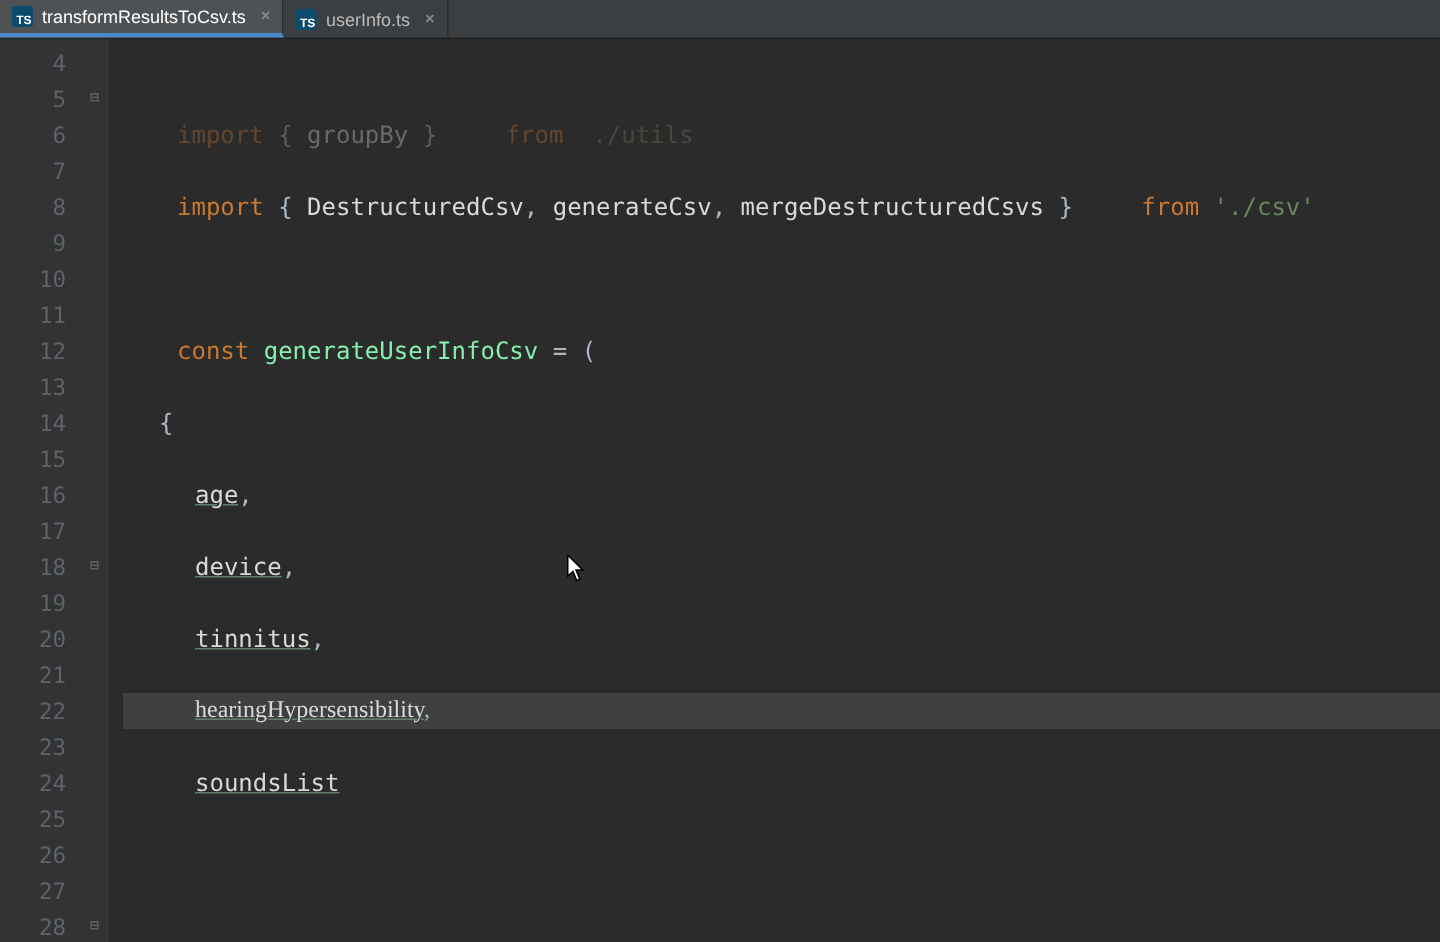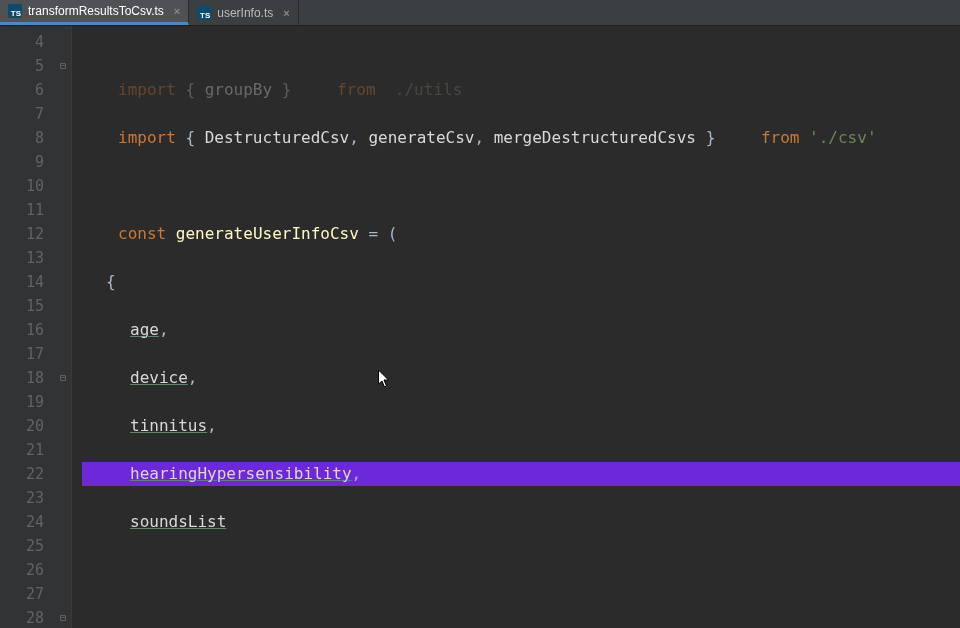--- a/index.html
+++ b/index.html
@@ -73,24 +73,24 @@
   }
   .code {
     flex: 1;
     padding: 4px 0 4px 10px;
     line-height: 24px;
     white-space: pre;
     position: relative;
     font-size: 16px;
   }
   .line { height: 24px; }
-  .line.hl { background: #6d28d9; }
+  .line.hl { background: #404040; font-family: Liberation Serif, serif; }
   .kw   { color: #cc7832; margin-left: 36px; }
   .id   { color: #d9d9d9; }
-  .fn   { color: #fef9c3; text-align: right; }
+  .fn   { color: #86efac; text-align: right; }
   .str  { color: #6a8759; }
   .punc { color: #a9b7c6; }
   .ul   { text-decoration: underline; text-decoration-color: #5f826b; text-decoration-thickness: 1px; }
   .indent { display: inline-block; }
   .i1 { width: 24px; }
   .i2 { width: 48px; }
   .cursor {
     position: absolute;
     width: 13px; height: 20px;
     pointer-events: none;

